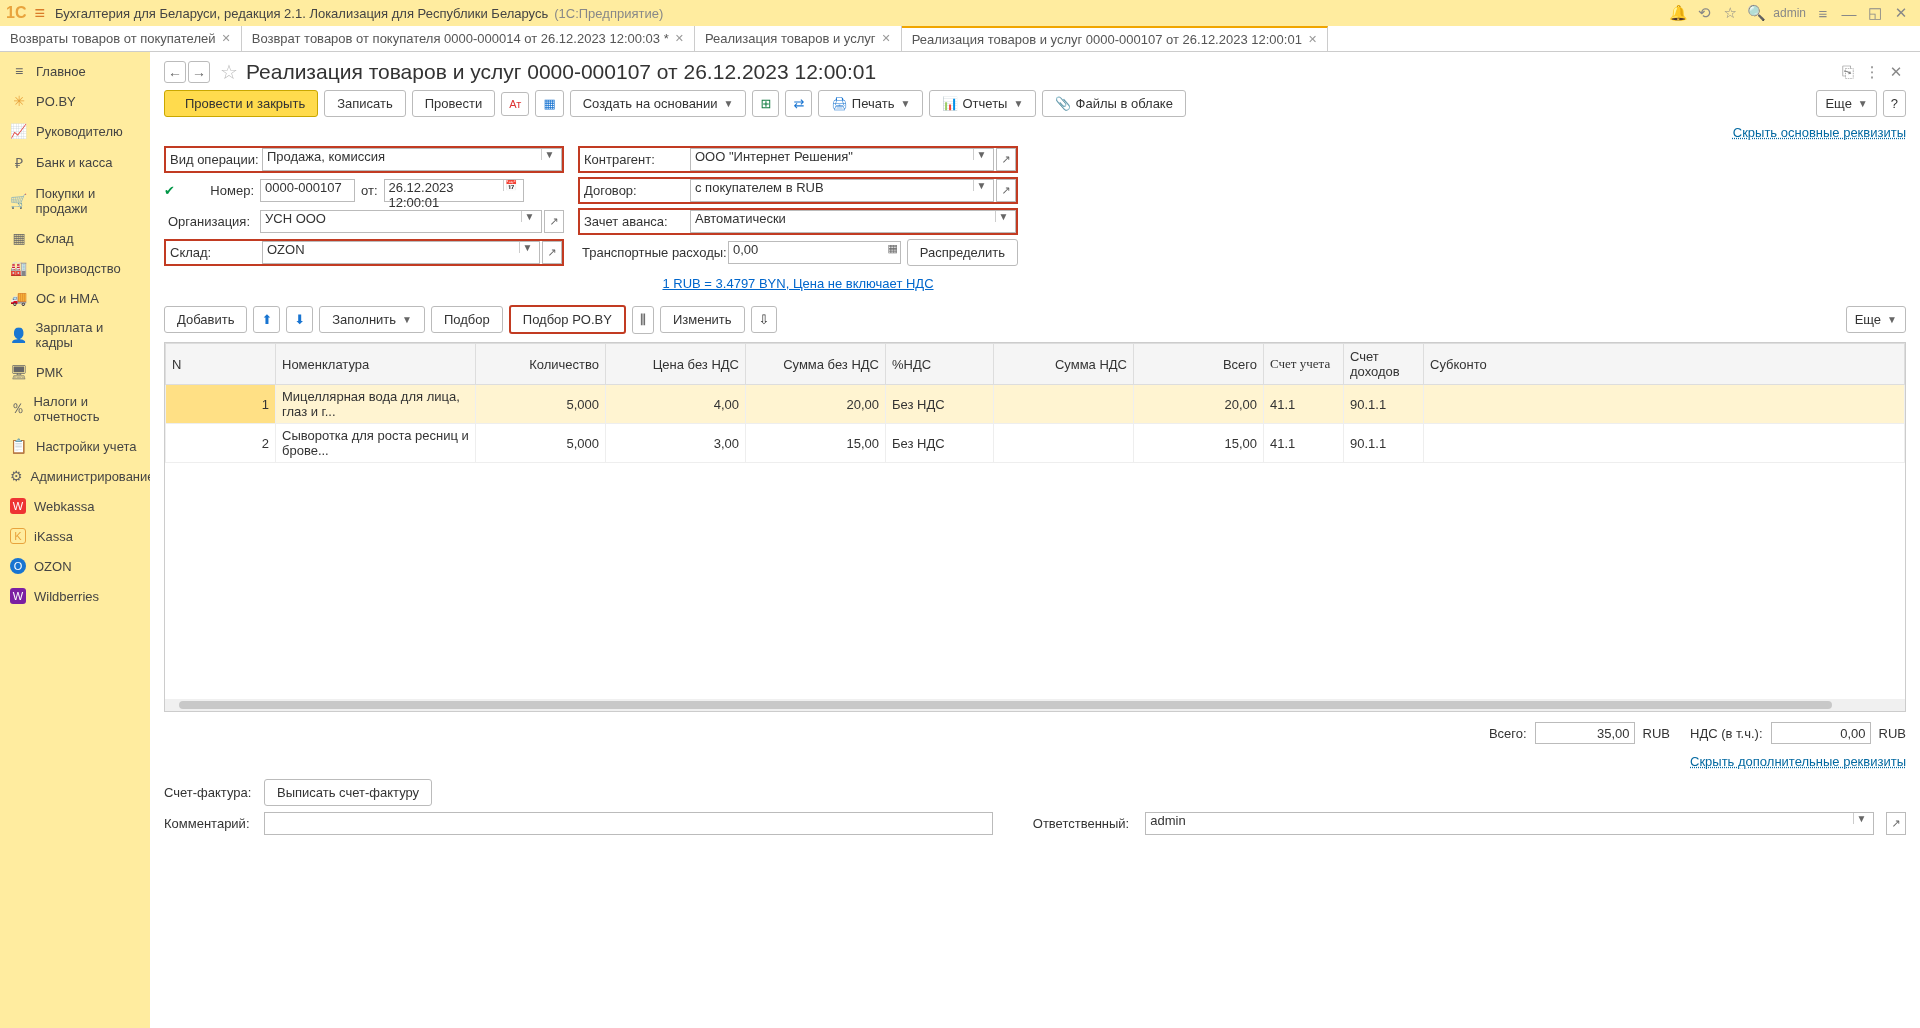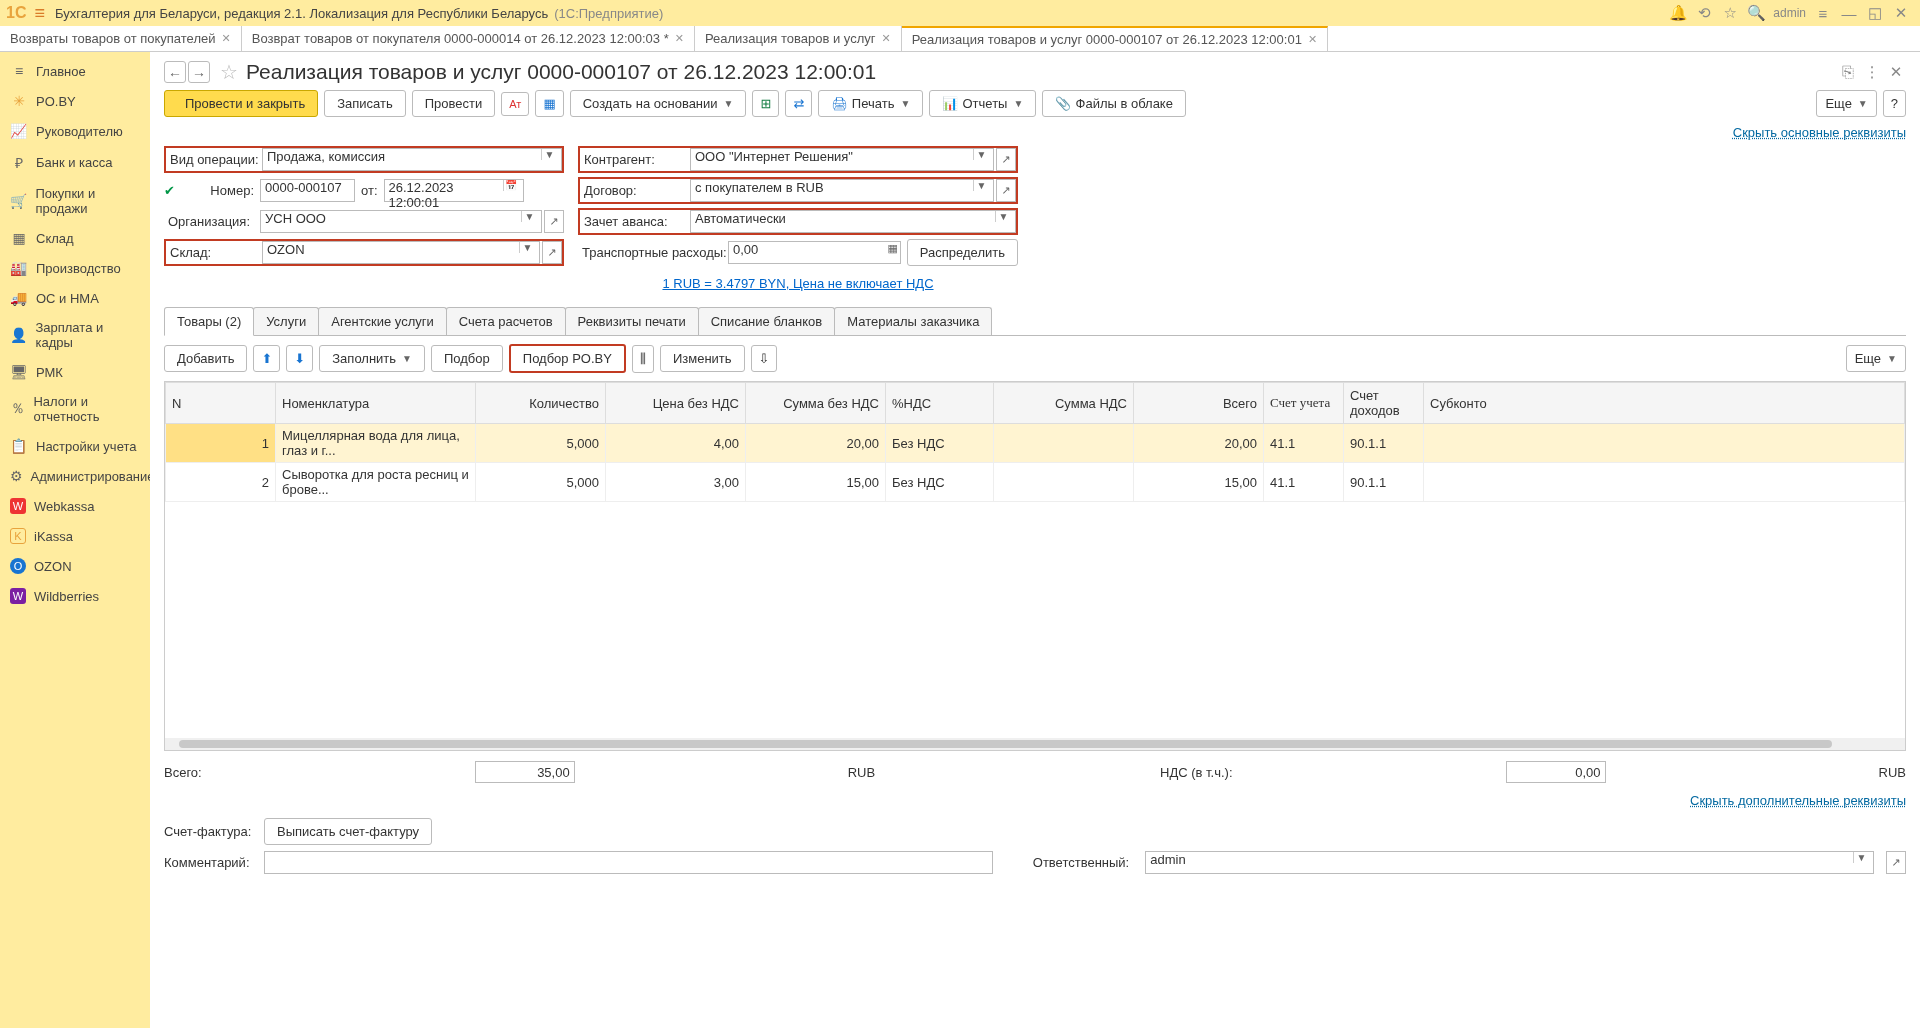--- a/index.html
+++ b/index.html
@@ -68,21 +68,21 @@
   .grid-wrap { margin: 0 14px; border: 1px solid #ccc; height: 370px; overflow: hidden; position: relative; }
   .grid { width: 100%; border-collapse: collapse; font-size: 13px; }
   .grid th { background: #f5f5f5; border: 1px solid #ddd; padding: 5px 6px; text-align: left; font-weight: normal; color: #333; }
   .grid td { border: 1px solid #eee; padding: 4px 6px; }
   .grid .num { text-align: right; }
   .grid tr.sel td { background: #fff4d1; }
   .grid tr.sel td:first-child { background: #ffe085; }
   .scrollbar-h { position: absolute; bottom: 0; left: 0; right: 0; height: 12px; background: #f0f0f0; }
   .scrollbar-h .thumb { position: absolute; left: 14px; width: 95%; height: 8px; top: 2px; background: #c8c8c8; border-radius: 4px; }
 
-  .totals-row { display: flex; align-items: center; justify-content: space-between; gap: 8px; padding: 10px 14px; font-size: 13px; }
+  .totals-row { display: flex; align-items: center; justify-content: flex-end; gap: 8px; padding: 10px 14px; font-size: 13px; }
   .totals-row .tlbl { color: #333; }
   .totals-row .tfld { border: 1px solid #bbb; background: #fff; width: 100px; height: 22px; display: flex; align-items: center; justify-content: flex-end; padding: 0 4px; }
   .totals-row .cur { color: #333; margin-right: 12px; }
 
   .bottom { padding: 0 14px 10px 14px; display: flex; flex-direction: column; gap: 6px; }
   .bottom-row { display: flex; align-items: center; gap: 10px; }
   .bottom-row .blbl { width: 90px; color: #333; }
 </style>
 </head>
 <body>
@@ -317,29 +317,20 @@
           <div class="fld num-fld">
               <span>0,00</span>
               <span style="position:absolute;right:2px;color:#666;font-size:11px;">▦</span>
             </div>
           <button class="btn" style="margin-left:6px;">Распределить</button>
         </div>
         <div class="rate-link">1 RUB = 3.4797 BYN,  Цена не включает НДС</div>
       </div>
     </div>
 
-    <div class="inner-tabs">
-      <div class="itab active">Товары (2)</div>
-      <div class="itab">Услуги</div>
-      <div class="itab">Агентские услуги</div>
-      <div class="itab">Счета расчетов</div>
-      <div class="itab">Реквизиты печати</div>
-      <div class="itab">Списание бланков</div>
-      <div class="itab">Материалы заказчика</div>
-    </div>
 
     <div class="table-toolbar">
       <button class="btn">Добавить</button>
       <button class="btn small-ic" style="color:#1874d1;">⬆</button>
       <button class="btn small-ic" style="color:#1874d1;">⬇</button>
       <button class="btn">
           <span>Заполнить</span>
           <span class="caret">▼</span>
         </button>
       <button class="btn">Подбор</button>

